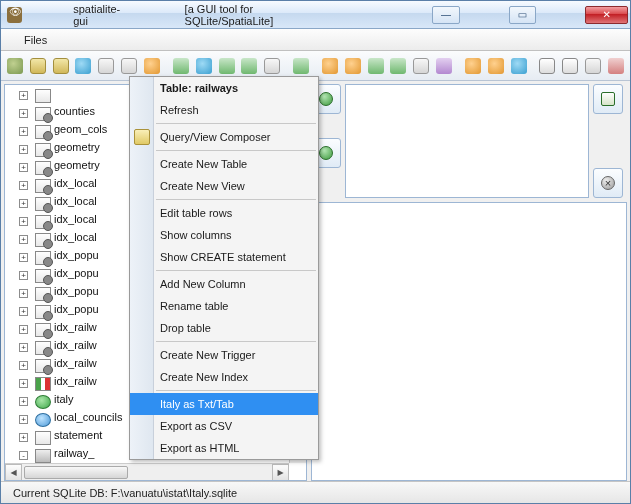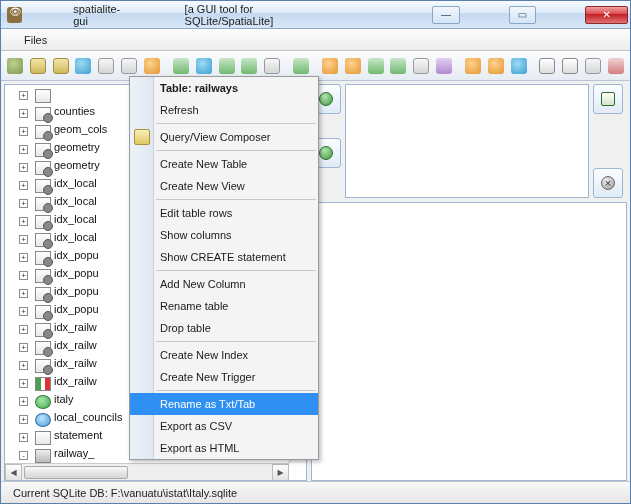--- a/index.html
+++ b/index.html
@@ -357,28 +357,28 @@
         <span>Add New Column</span>
       </div>
       <div class="mi">
         <span>Rename table</span>
       </div>
       <div class="mi">
         <span>Drop table</span>
       </div>
       <div class="msep"></div>
       <div class="mi">
+        <span>Create New Trigger</span>
+      </div>
+      <div class="mi">
         <span>Create New Index</span>
       </div>
-      <div class="mi">
-        <span>Create New Trigger</span>
-      </div>
       <div class="msep"></div>
       <div class="mi hi">
-        <span>Rename as Txt/Tab</span>
+        <span>Italy as Txt/Tab</span>
       </div>
       <div class="mi">
         <span>Export as CSV</span>
       </div>
       <div class="mi">
         <span>Export as HTML</span>
       </div>
     </div>
 
 </div>

